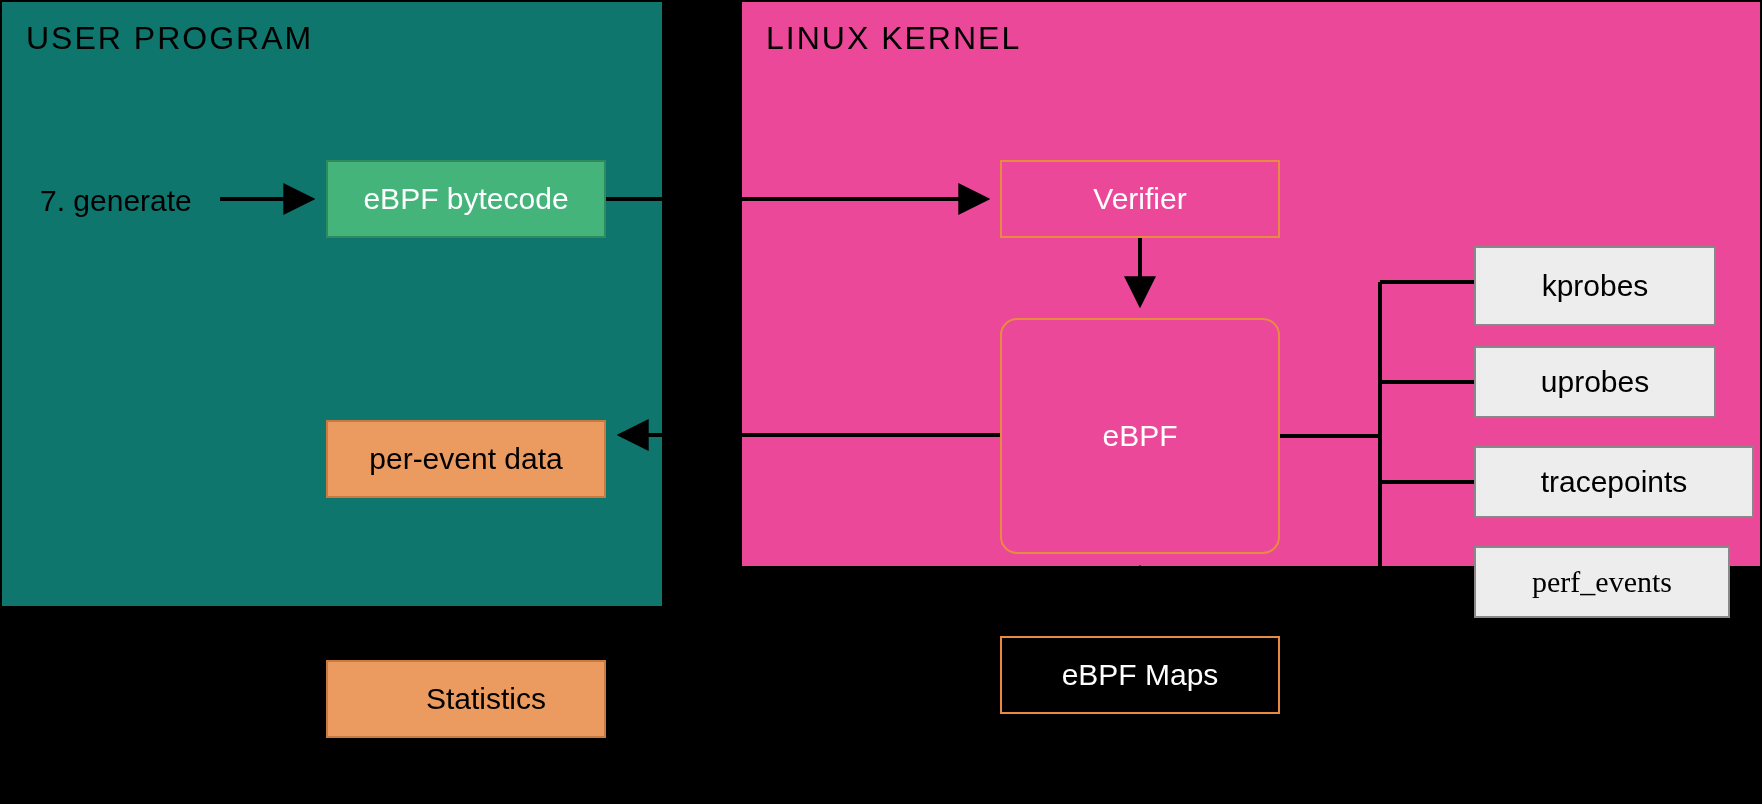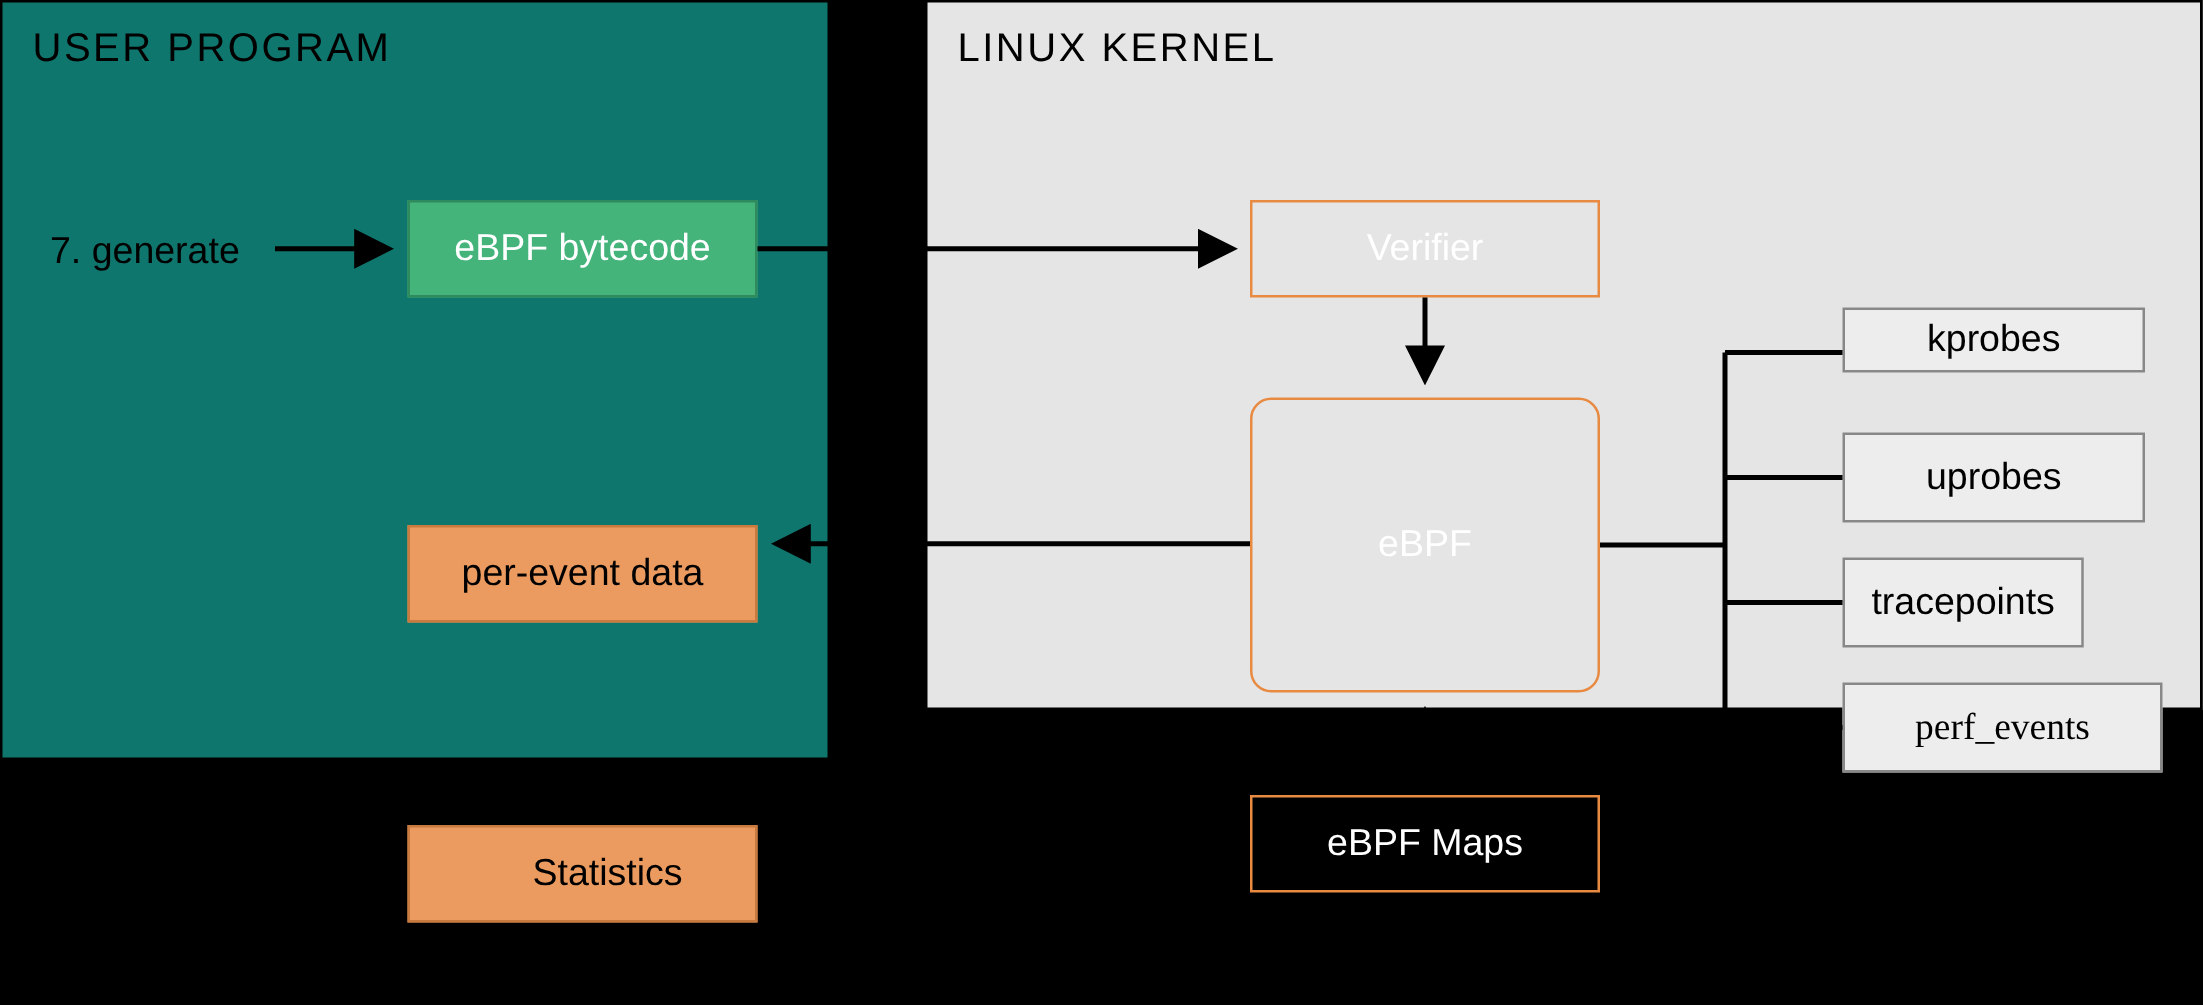--- a/index.html
+++ b/index.html
@@ -25,21 +25,21 @@
   }
   .user-panel {
     left: 0; top: 0;
     width: 664px; height: 608px;
     background: #0f766e;
     padding-left: 47px;
   }
   .kernel-panel {
     left: 740px; top: 0;
     width: 1022px; height: 568px;
-    background: #e5e5e5;
+    background: #ec4899;
   }
   .box {
     position: absolute;
     display: flex;
     align-items: center;
     justify-content: center;
     font-size: 30px;
     border: 2px solid;
   }
   .box.green { background:#44b47b; border-color:#2f8a5d; color:#fff; }
@@ -72,23 +72,23 @@
 <div class="step-label" style="left:40px; top:184px;">7. generate</div>
 
 <div class="box green" style="left:326px; top:160px; width:280px; height:78px;text-align:right;">eBPF bytecode</div>
 <div class="box orange" style="left:326px; top:396px; width:280px; height:78px;">per-event data</div>
 <div class="box orange" style="left:326px; top:636px; width:280px; height:78px;padding-left:40px;">Statistics</div>
 
 <div class="box kernel-inner" style="left:1000px; top:160px; width:280px; height:78px;">Verifier</div>
 <div class="box kernel-inner" style="left:1000px; top:318px; width:280px; height:236px;border-radius:17px;">eBPF</div>
 <div class="box kernel-inner" style="left:1000px; top:636px; width:280px; height:78px;">eBPF Maps</div>
 
-<div class="box grey" style="left:1474px; top:246px; width:242px; height:52px;">kprobes</div>
+<div class="box grey" style="left:1474px; top:246px; width:242px; height:80px;">kprobes</div>
 <div class="box grey" style="left:1474px; top:346px; width:242px; height:72px;">uprobes</div>
-<div class="box grey" style="left:1474px; top:446px; width:193px; height:72px;">tracepoints</div>
+<div class="box grey" style="left:1474px; top:446px; width:280px; height:72px;">tracepoints</div>
 <div class="box grey" style="left:1474px; top:546px; width:256px; height:72px;font-family:Liberation Serif, serif;">perf_events</div>
 
 <svg class="arrows">
   <defs>
     <marker id="arrow" viewBox="0 0 12 12" refX="10" refY="6" markerWidth="8" markerHeight="8" orient="auto-start-reverse">
       <path d="M 0 0 L 12 6 L 0 12 z" fill="#000"></path>
     </marker>
   </defs>
 
   <line x1="220" y1="199" x2="310" y2="199" stroke="#000" stroke-width="4" marker-end="url(#arrow)"></line>

